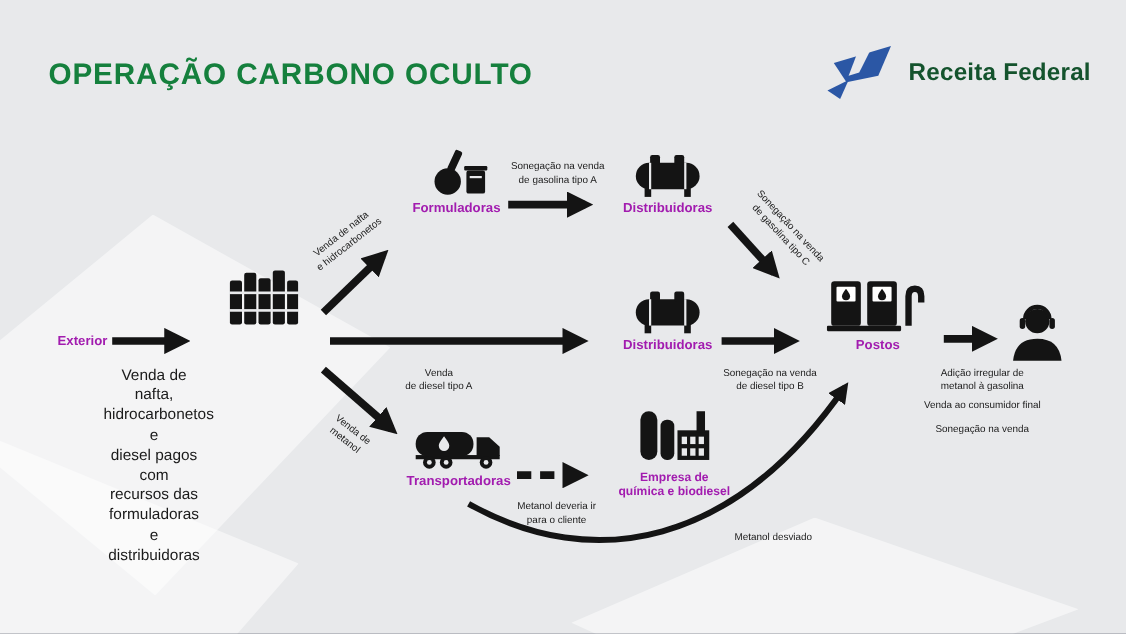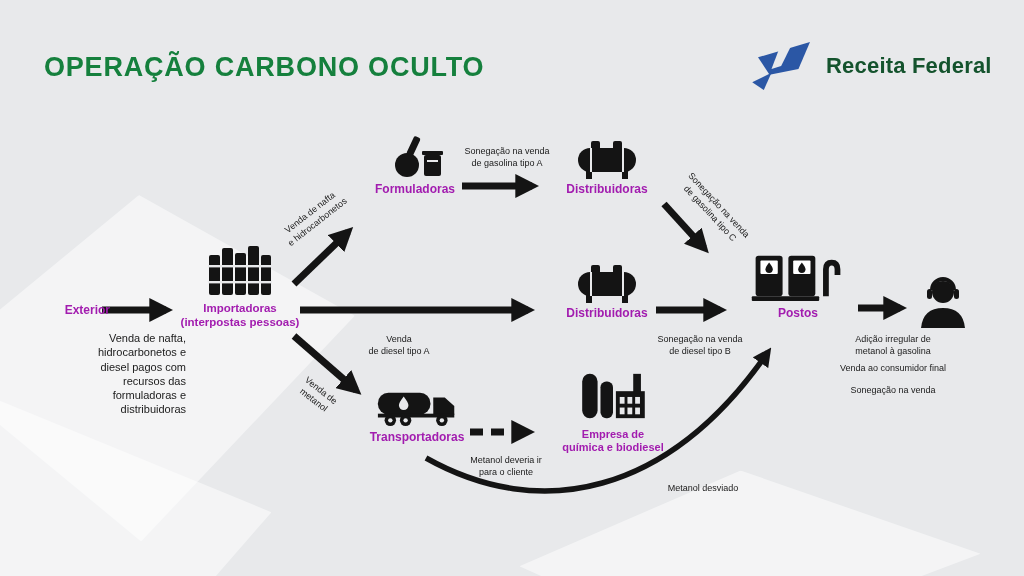--- a/index.html
+++ b/index.html
@@ -183,32 +183,30 @@
       <g fill="#141414">
         <circle cx="27" cy="16" r="11"></circle>
         <path d="M5 52 q2 -20 22 -20 q20 0 22 20 z"></path>
         <path d="M14 14 a13 13 0 0 1 26 0 l-4 0 a9 9 0 0 0 -18 0 z"></path>
         <rect x="11" y="13" width="5" height="10" rx="2.5"></rect>
         <rect x="38" y="13" width="5" height="10" rx="2.5"></rect>
       </g>
     </svg>
   </div>
 
-  <div class="node-label" style="left:40px;top:303px;width:70px;text-align:right;">Exterior</div>
-  <div class="node-label" style="left:170px;top:302px;width:140px;font-size:11.5px;">Importadoras
-(interpostas pessoas)</div>
+  <div class="node-label" style="left:40px;top:303px;width:70px;">Exterior</div>
   <div class="node-label" style="left:365px;top:182px;width:100px;">Formuladoras</div>
   <div class="node-label" style="left:557px;top:182px;width:100px;">Distribuidoras</div>
   <div class="node-label" style="left:557px;top:306px;width:100px;">Distribuidoras</div>
   <div class="node-label" style="left:758px;top:306px;width:80px;">Postos</div>
   <div class="node-label" style="left:367px;top:430px;width:100px;">Transportadoras</div>
   <div class="node-label" style="left:553px;top:428px;width:120px;font-size:11px;">Empresa de
 química e biodiesel</div>
 
-  <div class="lbl" style="left:94px;top:331px;width:92px;font-size:11px;text-align:right;">Venda de nafta,
+  <div class="lbl" style="left:94px;top:331px;width:92px;font-size:14px;">Venda de nafta,
 hidrocarbonetos e
 diesel pagos com
 recursos das
 formuladoras e
 distribuidoras</div>
   <div class="lbl rot" style="left:264px;top:206px;width:100px;transform:rotate(-38deg);">Venda de nafta
 e hidrocarbonetos</div>
   <div class="lbl" style="left:452px;top:146px;width:110px;">Sonegação na venda
 de gasolina tipo A</div>
   <div class="lbl rot" style="left:666px;top:198px;width:96px;transform:rotate(47deg);">Sonegação na venda

